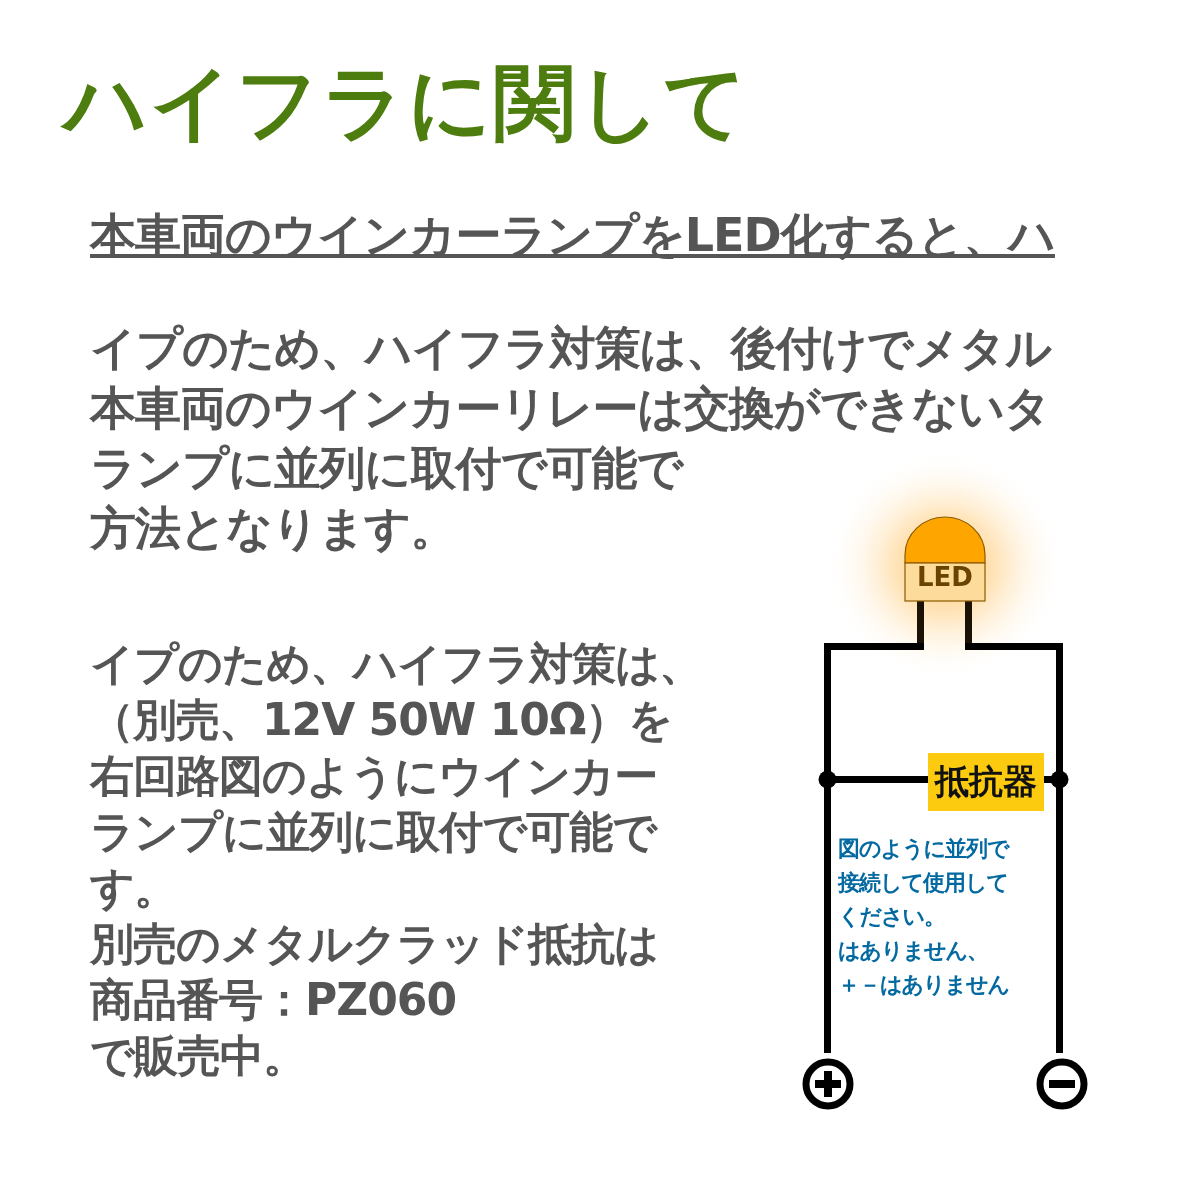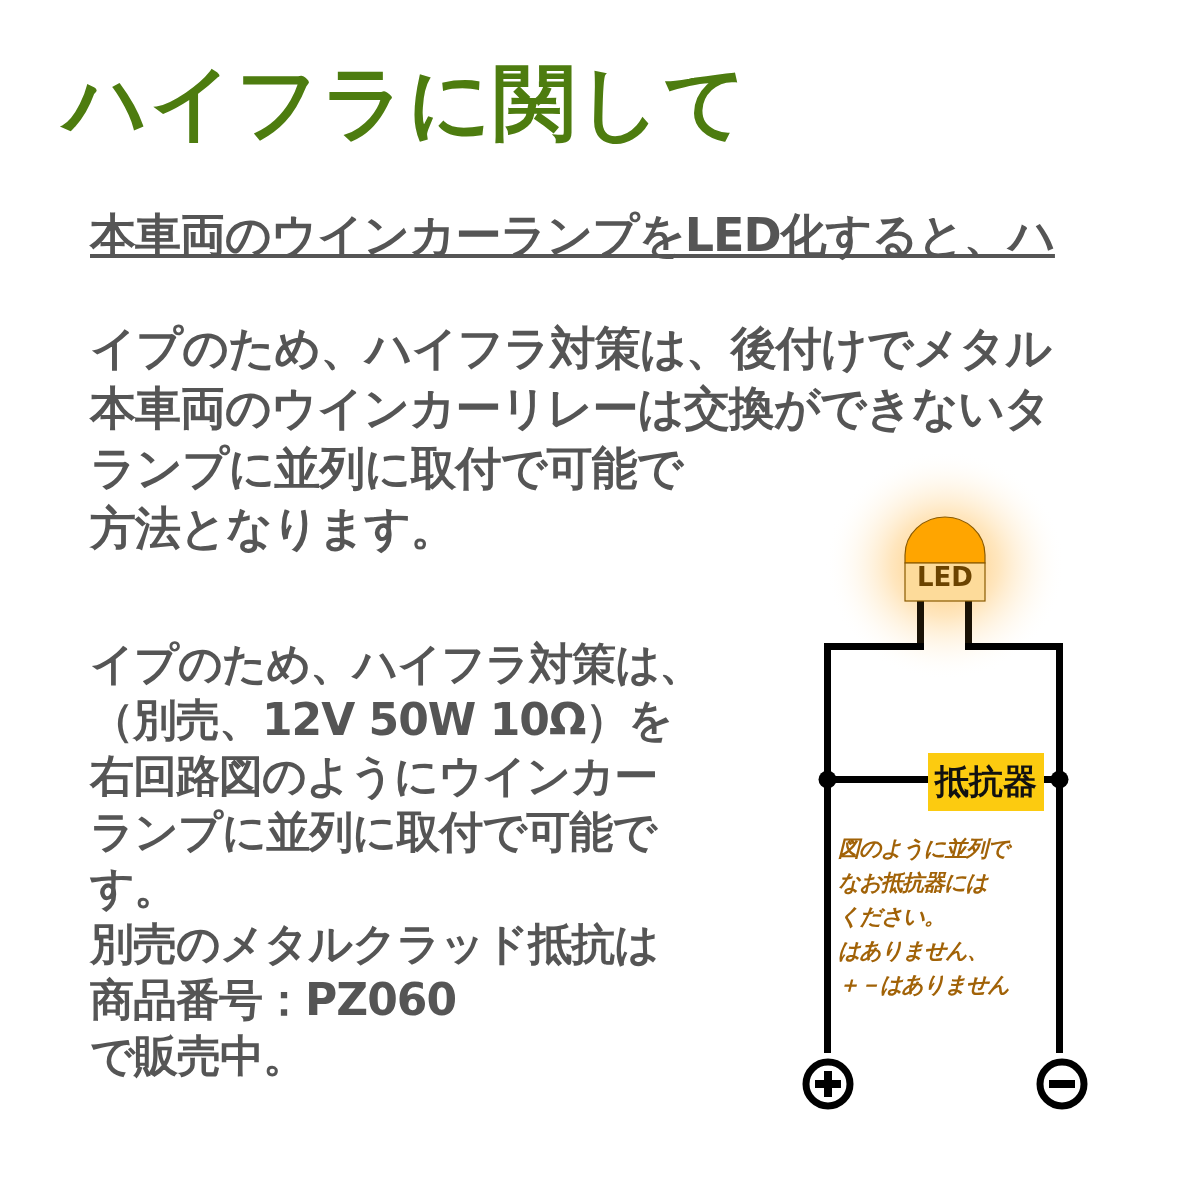--- a/index.html
+++ b/index.html
@@ -12,22 +12,22 @@
   .para div { height:60px; }
   #p1 { top:205px;text-decoration:underline; }
   #p2 { top:318px; }
   #p3 { top:636px; font-size:44px; line-height:56px; }
   #p3 div { height:56px; }
 
   .circuit { position:absolute; left:0; top:0; width:1200px; height:1200px; pointer-events:none; }
   .resistor-label { position:absolute; left:884px; top:753px; width:116px; height:58px;
                     background:#fccb10; color:#111; font-weight:bold; font-size:34px;
                     display:flex; align-items:center; justify-content:center;margin-left:44px; }
-  .note { position:absolute; left:838px; top:832px; width:220px; color:#a16207; font-weight:bold;
-          font-size:22px; line-height:34px; white-space:nowrap; letter-spacing:-1px;font-style:italic; }
+  .note { position:absolute; left:838px; top:832px; width:220px; color:#0369a1; font-weight:bold;
+          font-size:22px; line-height:34px; white-space:nowrap; letter-spacing:-1px; }
   .note div { height:34px; }
   .led-label { position:absolute; left:905px; top:563px; width:80px; height:28px;
                display:flex; align-items:center; justify-content:center;
                color:#6b4300; font-weight:bold; font-size:26px; }
 </style>
 </head>
 <body>
 
 <div class="title">ハイフラに関して</div>
 
@@ -94,17 +94,17 @@
     <circle cx="1062" cy="1084" r="22" fill="none" stroke="#000" stroke-width="7"></circle>
     <rect x="1049" y="1080" width="26" height="8" fill="#000"></rect>
   </g>
 </svg>
 
 <div class="led-label">LED</div>
 <div class="resistor-label">抵抗器</div>
 
 <div class="note">
   <div>図のように並列で</div>
-  <div>なお抵抗器には</div>
+  <div>接続して使用して</div>
   <div>ください。</div>
   <div>はありません、</div>
   <div>＋－はありません</div>
 </div>
 
 </body></html>

